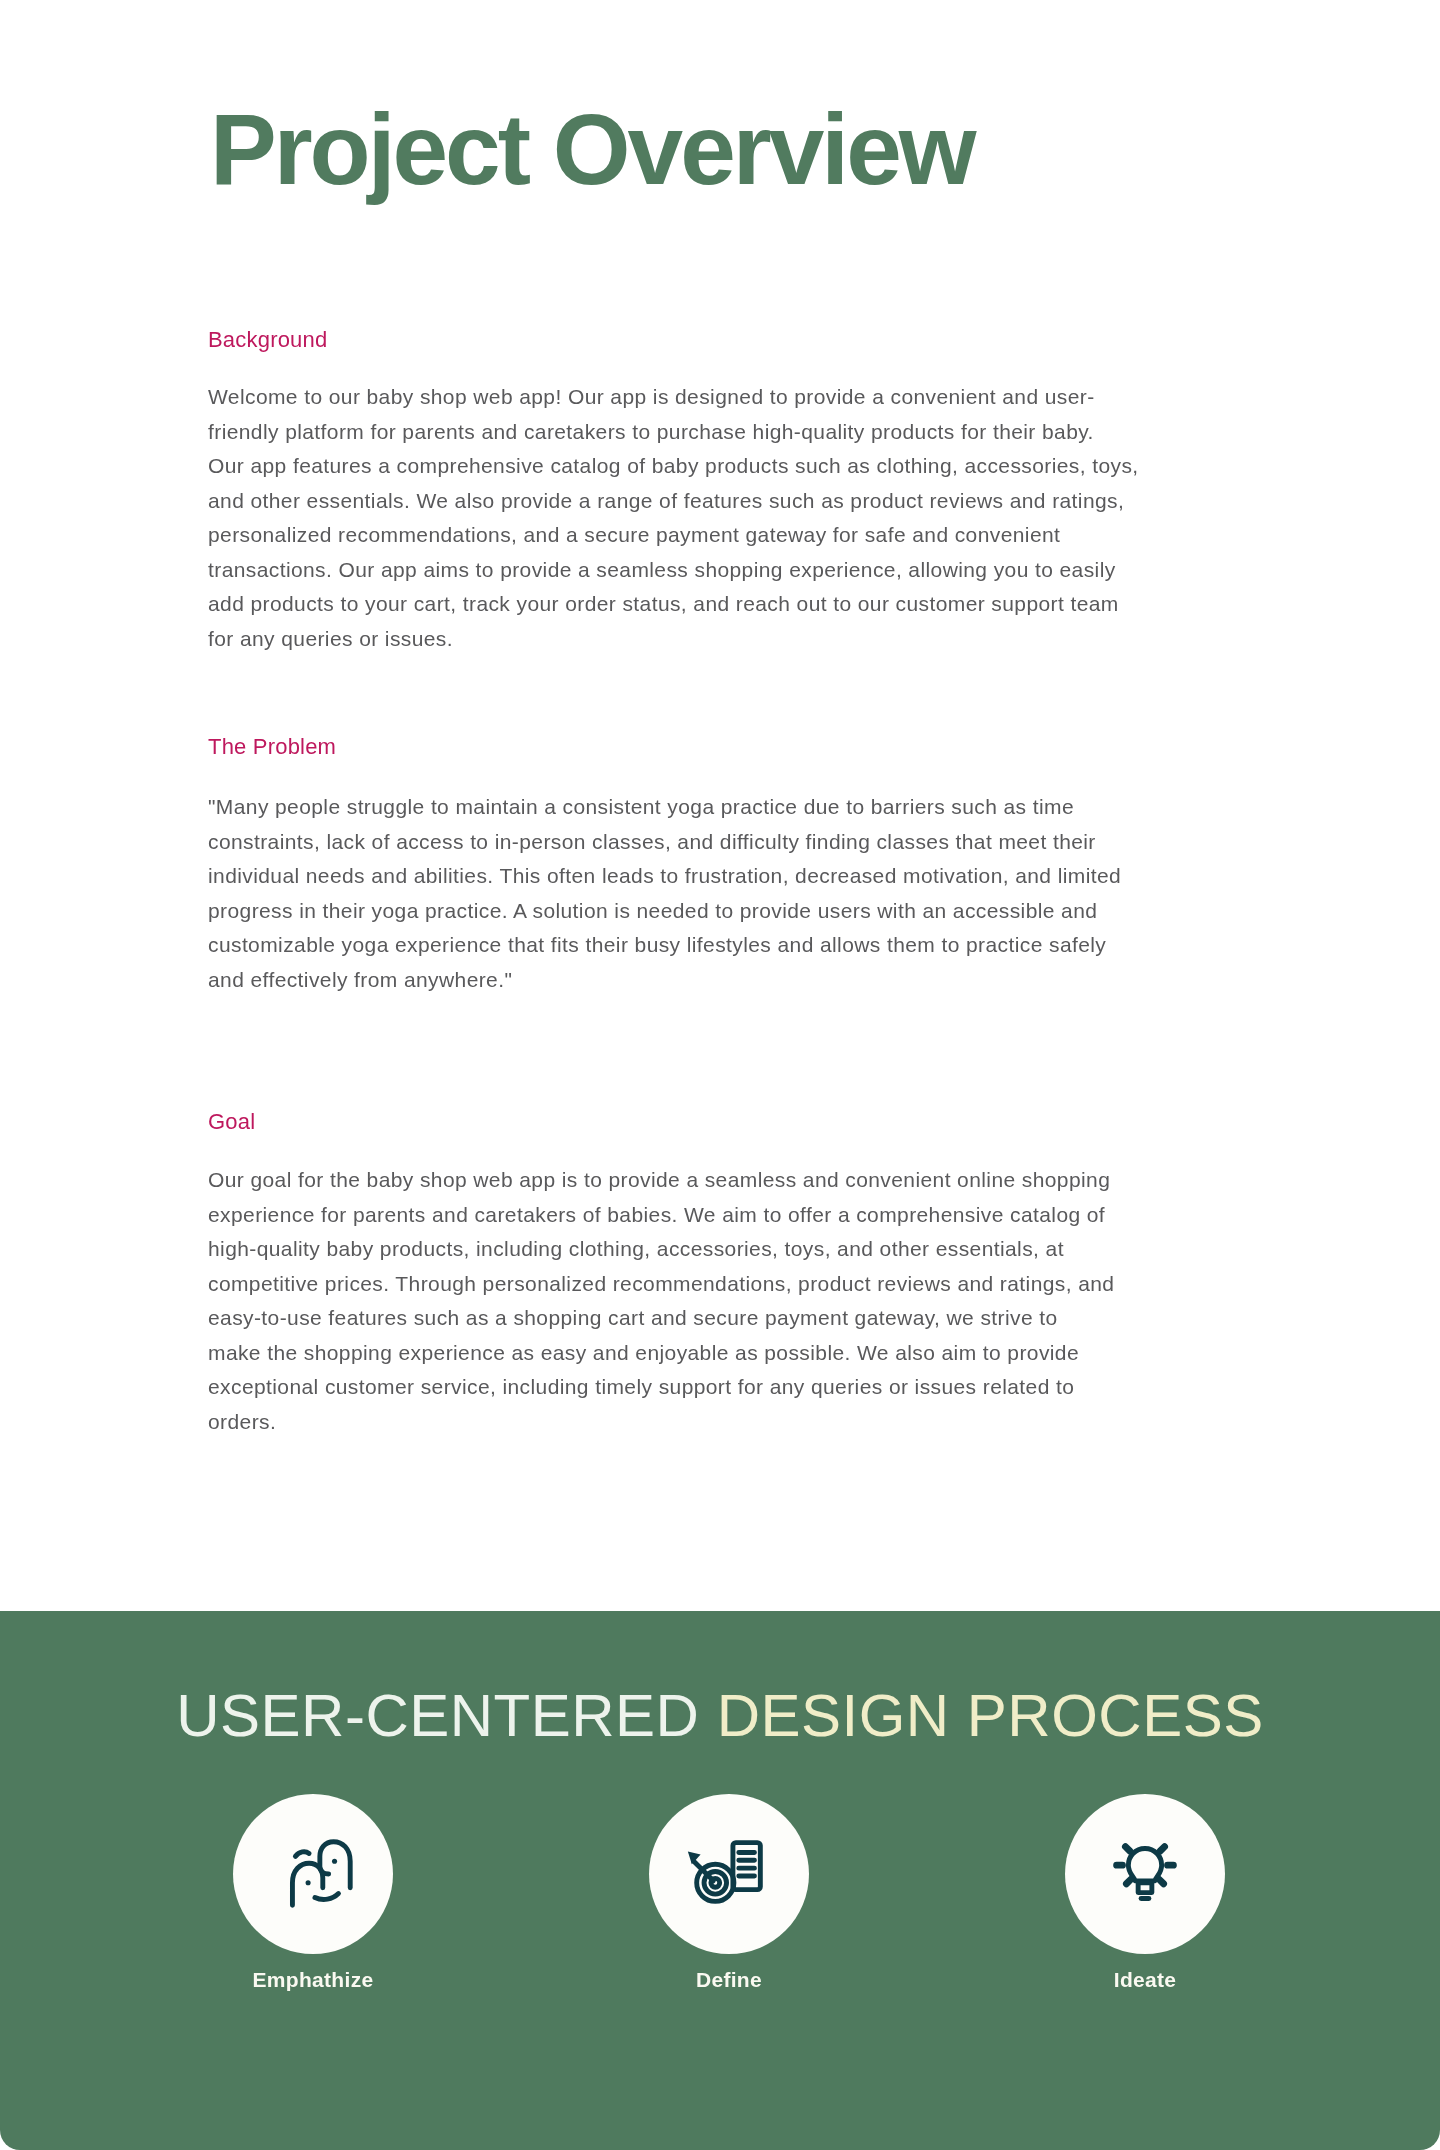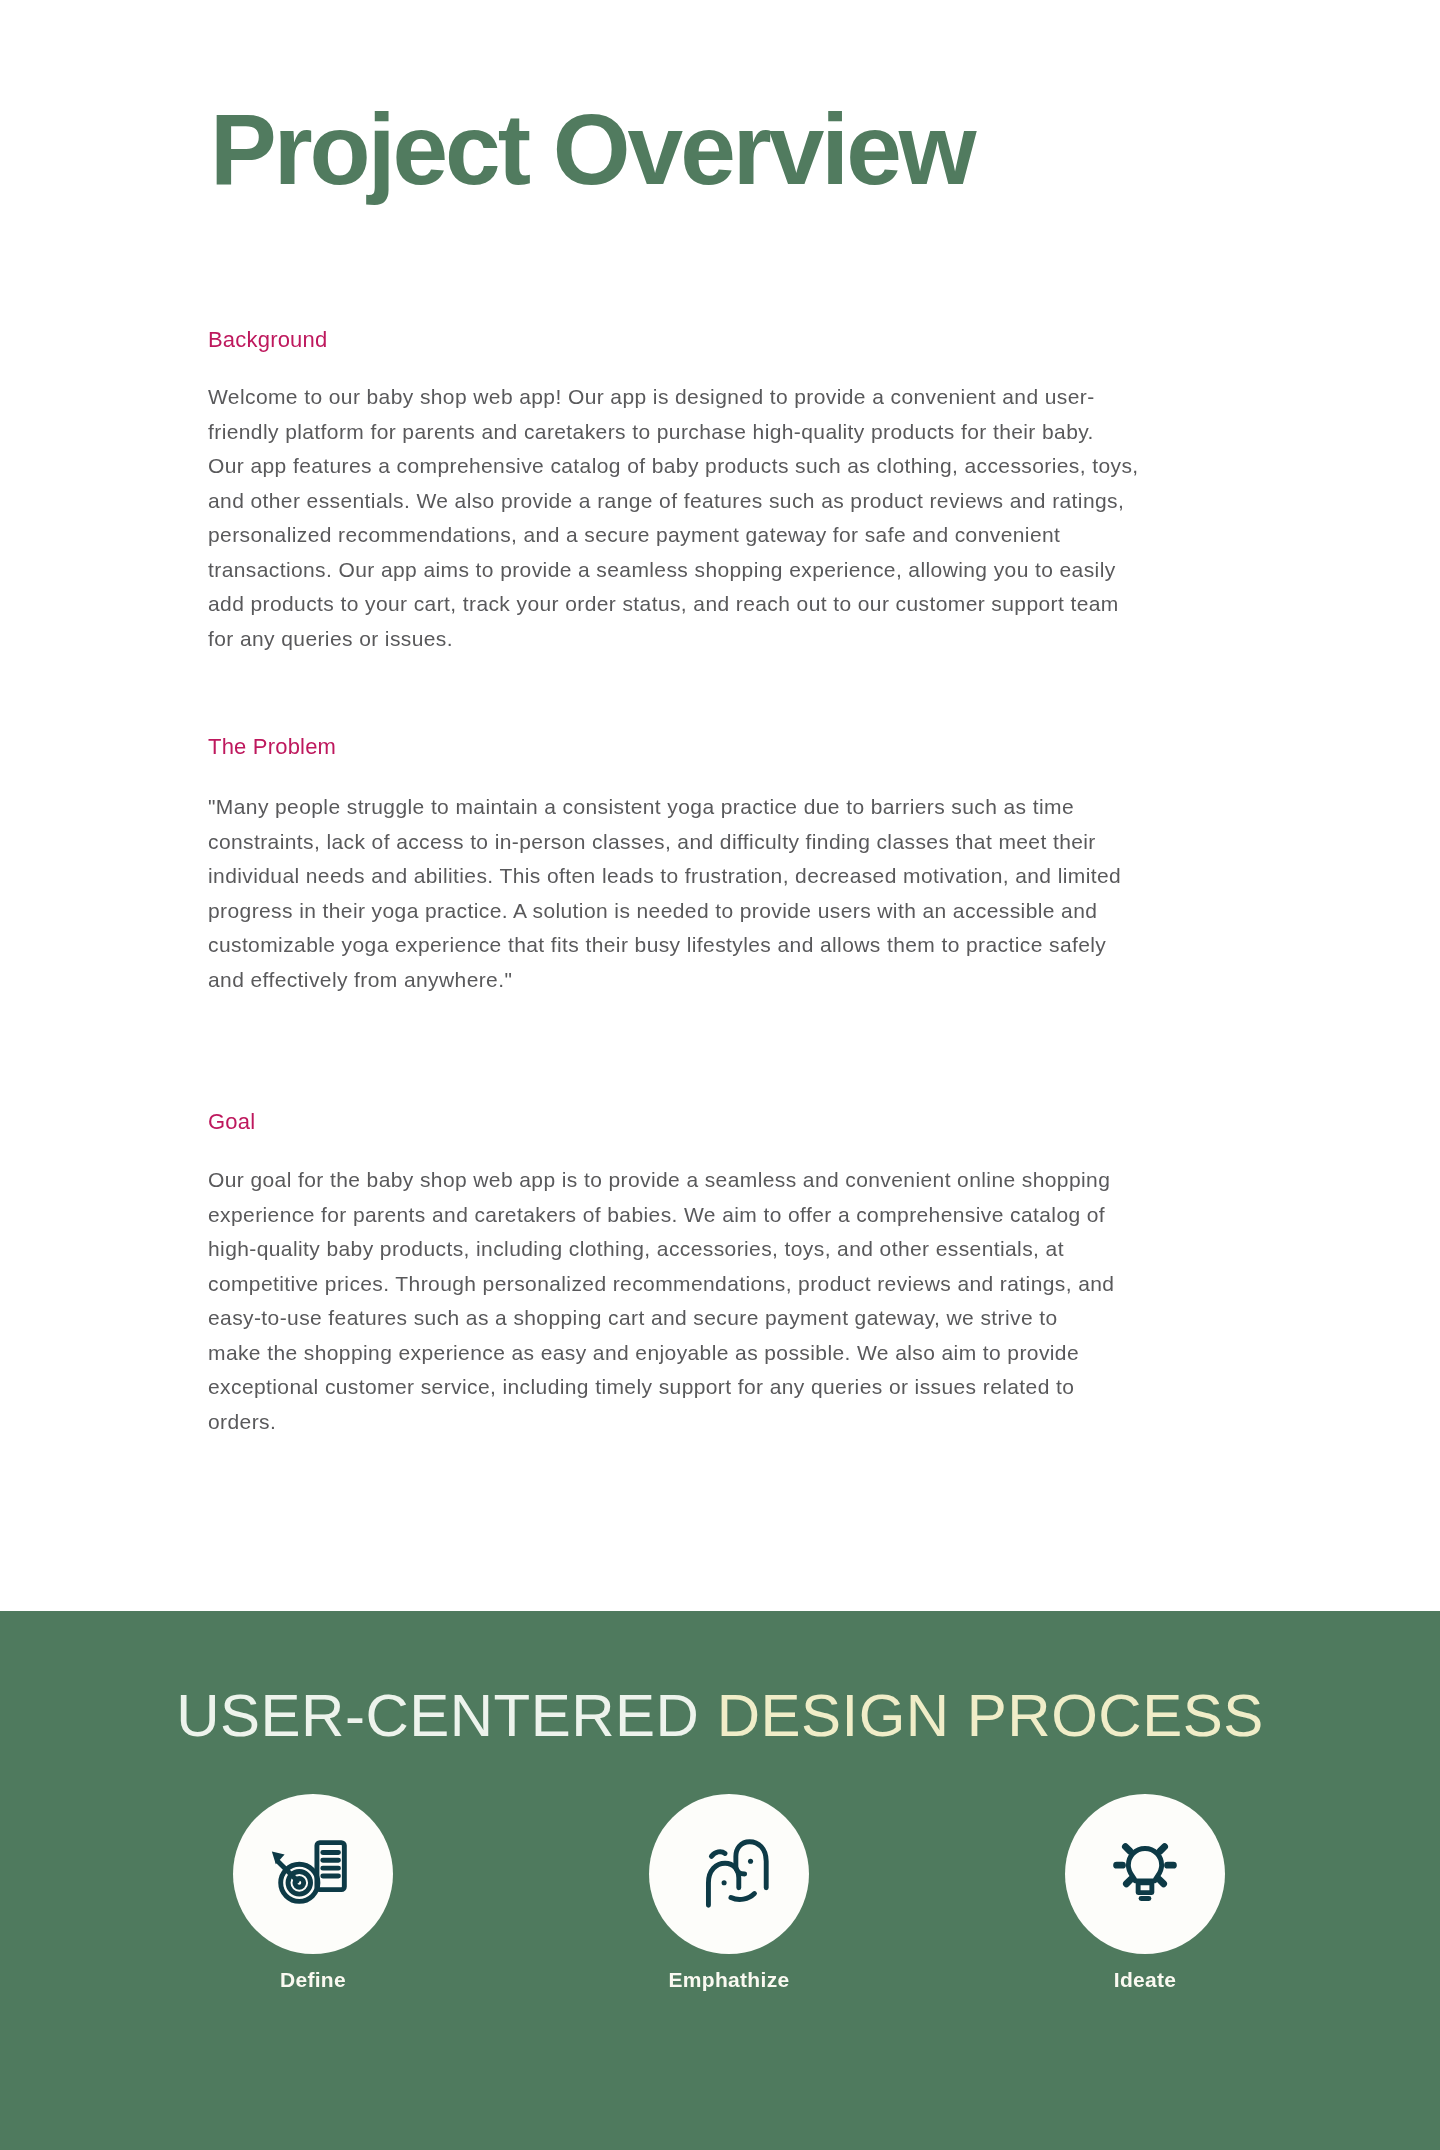--- a/index.html
+++ b/index.html
@@ -1,19 +1,20 @@
 <!DOCTYPE html>
 <html><head>
 <meta charset="utf-8">
 <style>
   html,body { margin:0; padding:0; background:#ffffff; }
   .page {
     position:relative; width:1440px; height:2150px;
     background:#ffffff; overflow:hidden;
     font-family:"Liberation Sans", sans-serif;
+    border-radius:20px;
   }
 
   
   .page-title {
     position:absolute; left:210px; top:94px; margin:0;
     font-size:100px; line-height:110px; font-weight:bold;
     letter-spacing:-3px; color:#517B5F;
   }
   .section-heading {
     margin:0; font-size:22px; line-height:35px; font-weight:normal;
@@ -101,44 +102,44 @@
 
     <h2 class="banner-title">
       <span class="t-left">USER-CENTERED </span><span class="t-right">DESIGN PROCESS</span>
     </h2>
 
     <div class="steps">
 
       <div class="step">
         <div class="step-circle">
           <svg viewBox="0 0 96 96">
+            <path class="ic" d="M27 80 V57 C27 44 35 37 44 37 C53 37 58 44 58 52 V62"></path>
+            <path class="ic" d="M30 30 C34 25 40 24 44 27"></path>
+            <path class="ic" d="M86 62 V35 C86 22 78 15 69 15 C60 15 55 22 55 30 V40 C55 46 60 48 64 48"></path>
+            <path class="ic" d="M50 72 C58 76 68 74 74 68"></path>
+            <circle class="ic-fill" cx="43" cy="57" r="2.6"></circle>
+            <circle class="ic-fill" cx="70" cy="35" r="2.6"></circle>
+          </svg>
+        </div>
+        <div class="step-label">Emphathize</div>
+      </div>
+
+      <div class="step">
+        <div class="step-circle">
+          <svg viewBox="0 0 96 96">
             <rect class="ic" x="52" y="16" width="28" height="48" rx="3"></rect>
             <path class="ic" d="M58 26 h16 M58 34 h16 M58 42 h16 M58 50 h16"></path>
             <circle class="ic" cx="34" cy="57" r="19"></circle>
             <circle class="ic" cx="34" cy="57" r="11.5"></circle>
             <circle class="ic" cx="34" cy="57" r="4.5"></circle>
             <path class="ic" d="M12 35 L32 55"></path>
             <path class="ic-fill" d="M6 25 L19 28 L10 38 Z"></path>
           </svg>
         </div>
         <div class="step-label">Define</div>
-      </div>
-
-      <div class="step">
-        <div class="step-circle">
-          <svg viewBox="0 0 96 96">
-            <path class="ic" d="M27 80 V57 C27 44 35 37 44 37 C53 37 58 44 58 52 V62"></path>
-            <path class="ic" d="M30 30 C34 25 40 24 44 27"></path>
-            <path class="ic" d="M86 62 V35 C86 22 78 15 69 15 C60 15 55 22 55 30 V40 C55 46 60 48 64 48"></path>
-            <path class="ic" d="M50 72 C58 76 68 74 74 68"></path>
-            <circle class="ic-fill" cx="43" cy="57" r="2.6"></circle>
-            <circle class="ic-fill" cx="70" cy="35" r="2.6"></circle>
-          </svg>
-        </div>
-        <div class="step-label">Emphathize</div>
       </div>
 
       <div class="step">
         <div class="step-circle">
           <svg viewBox="0 0 96 96">
             <path class="ic" d="M48 22 c10 0 17 8 17 17 c0 8 -5 11 -7 16 h-20 c-2 -5 -7 -8 -7 -16 c0 -9 7 -17 17 -17 z"></path>
             <rect class="ic" x="41" y="57" width="14" height="10"></rect>
             <path class="ic" d="M44 73 h8"></path>
             <path class="ic-thick" d="M19 39 h6 M71 39 h6 M28 20 l4.5 4.5 M68 20 l-4.5 4.5 M29 58 l4.5 -4.5 M67 58 l-4.5 -4.5"></path>
           </svg>

